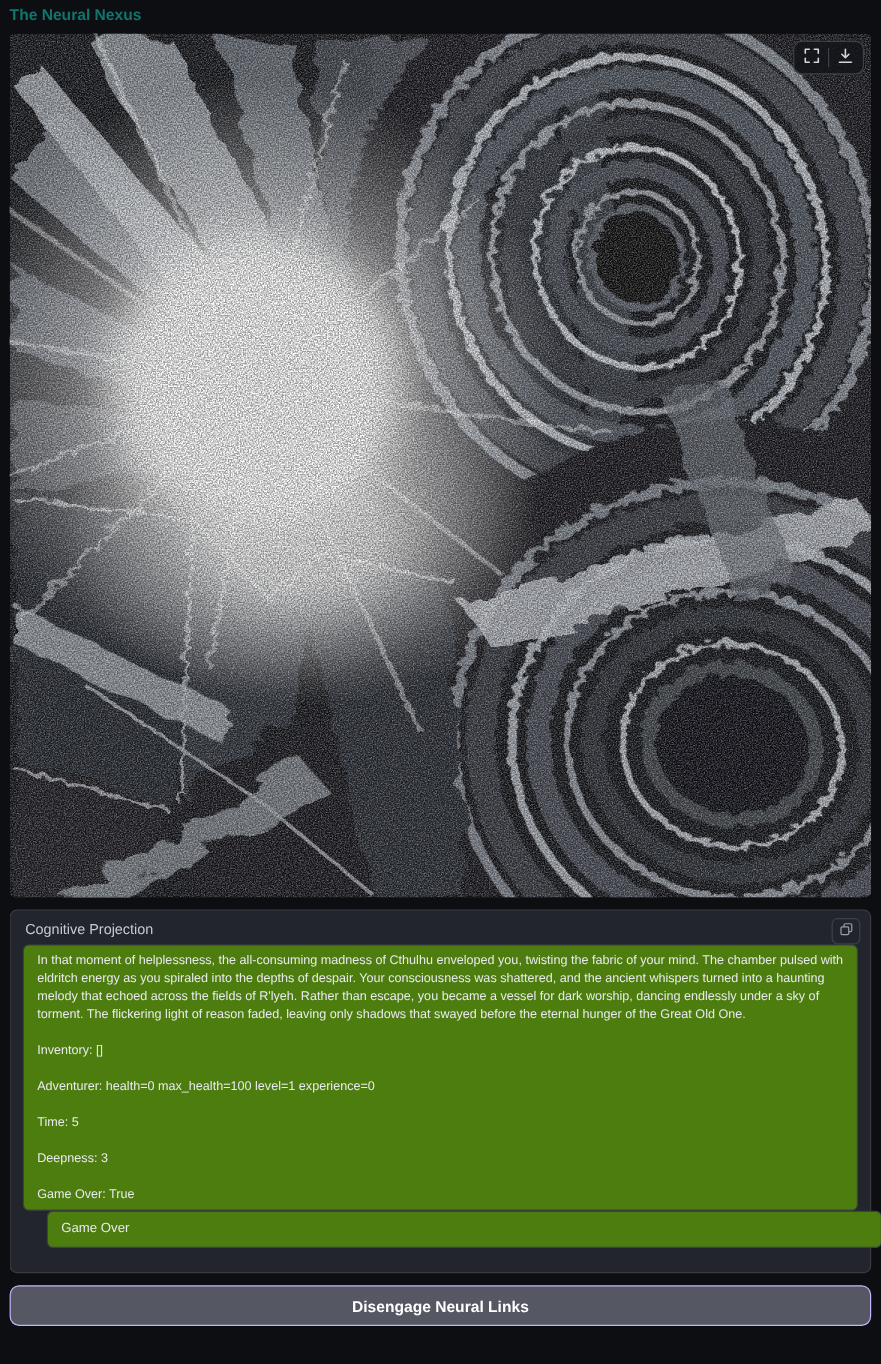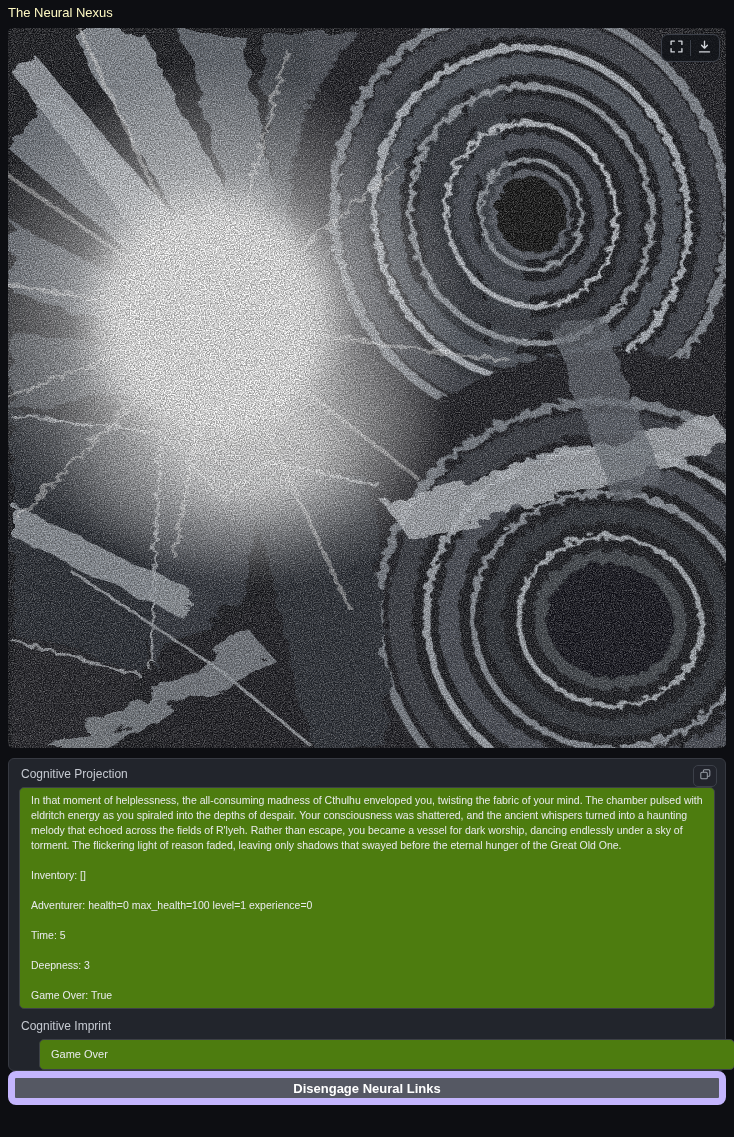--- a/index.html
+++ b/index.html
@@ -6,21 +6,21 @@
   html,body { margin:0; padding:0; }
   body {
     width:734px; height:1137px; overflow:hidden;
     background:#0d0e12;
     font-family:"Liberation Sans", sans-serif;
     -webkit-font-smoothing:antialiased;
   }
   .page { padding:5px 8px 3px; }
 
   .app-title {
-    color:#fef9c3; font-size:13px; font-weight:400;
+    color:#0f766e; font-size:13px; font-weight:700;
     line-height:15px; padding:0 0 8px 0;
   }
 
   
   .image-block {
     position:relative; width:718px; height:720px;
     border-radius:5px; overflow:hidden; background:#131419;
   }
   .image-block svg.art { display:block; width:718px; height:720px; }
   .img-toolbar {
@@ -32,21 +32,21 @@
   .icon-btn {
     width:27px; height:24px; display:flex; align-items:center; justify-content:center;
     background:transparent; border:none; padding:0; cursor:pointer; border-radius:5px;
   }
   .tb-divider { width:1px; height:16px; background:#3c4049; }
 
   
   .panel {
     position:relative; margin-top:10px;
     background:#22252c; border:1px solid #373a42; border-radius:6px;
-    padding:8px 10px 0;
+    padding:8px 10px 20px;
   }
   .copy-btn {
     position:absolute; top:6px; right:8px;
     width:24px; height:22px; display:flex; align-items:center; justify-content:center;
     background:rgba(34,37,44,0.9); border:1px solid #3c4049; border-radius:5px;
     padding:0; cursor:pointer;
   }
   .block-label {
     display:block; color:#c6cad2; font-size:12px; line-height:15px;
     margin:0 0 5px 2px;
@@ -58,22 +58,22 @@
   }
   .textbox.multiline {
     padding:5px 11px; line-height:15px; white-space:pre-wrap;
   }
   .textbox.single {
     padding:7px 11px; line-height:15px; font-size:11px;margin-left:20px;
   }
 
   
   .primary-action {
-    display:block; width:718px; height:34px; 
-    background:#555863; border:7px solid #c4b5fd; border-radius:8px;
+    display:block; width:718px; height:34px; margin-top:10px;
+    background:#555863; border:1px solid #c4b5fd; border-radius:8px;
     color:#ffffff; font-weight:700; font-size:13px;
     font-family:"Liberation Sans", sans-serif; cursor:pointer;
   }
 </style>
 </head>
 <body>
 
 <div class="page">
 
   <div class="app-title">The Neural Nexus</div>
@@ -237,19 +237,18 @@
 Inventory: []
 
 Adventurer: health=0 max_health=100 level=1 experience=0
 
 Time: 5
 
 Deepness: 3
 
 Game Over: True</div>
 
-    <label class="block-label second">Cognitive Imprint</label>
     <div class="textbox single">Game Over</div>
   </div>
 
   <button class="primary-action">Disengage Neural Links</button>
 
 </div>
 
 </body></html>

